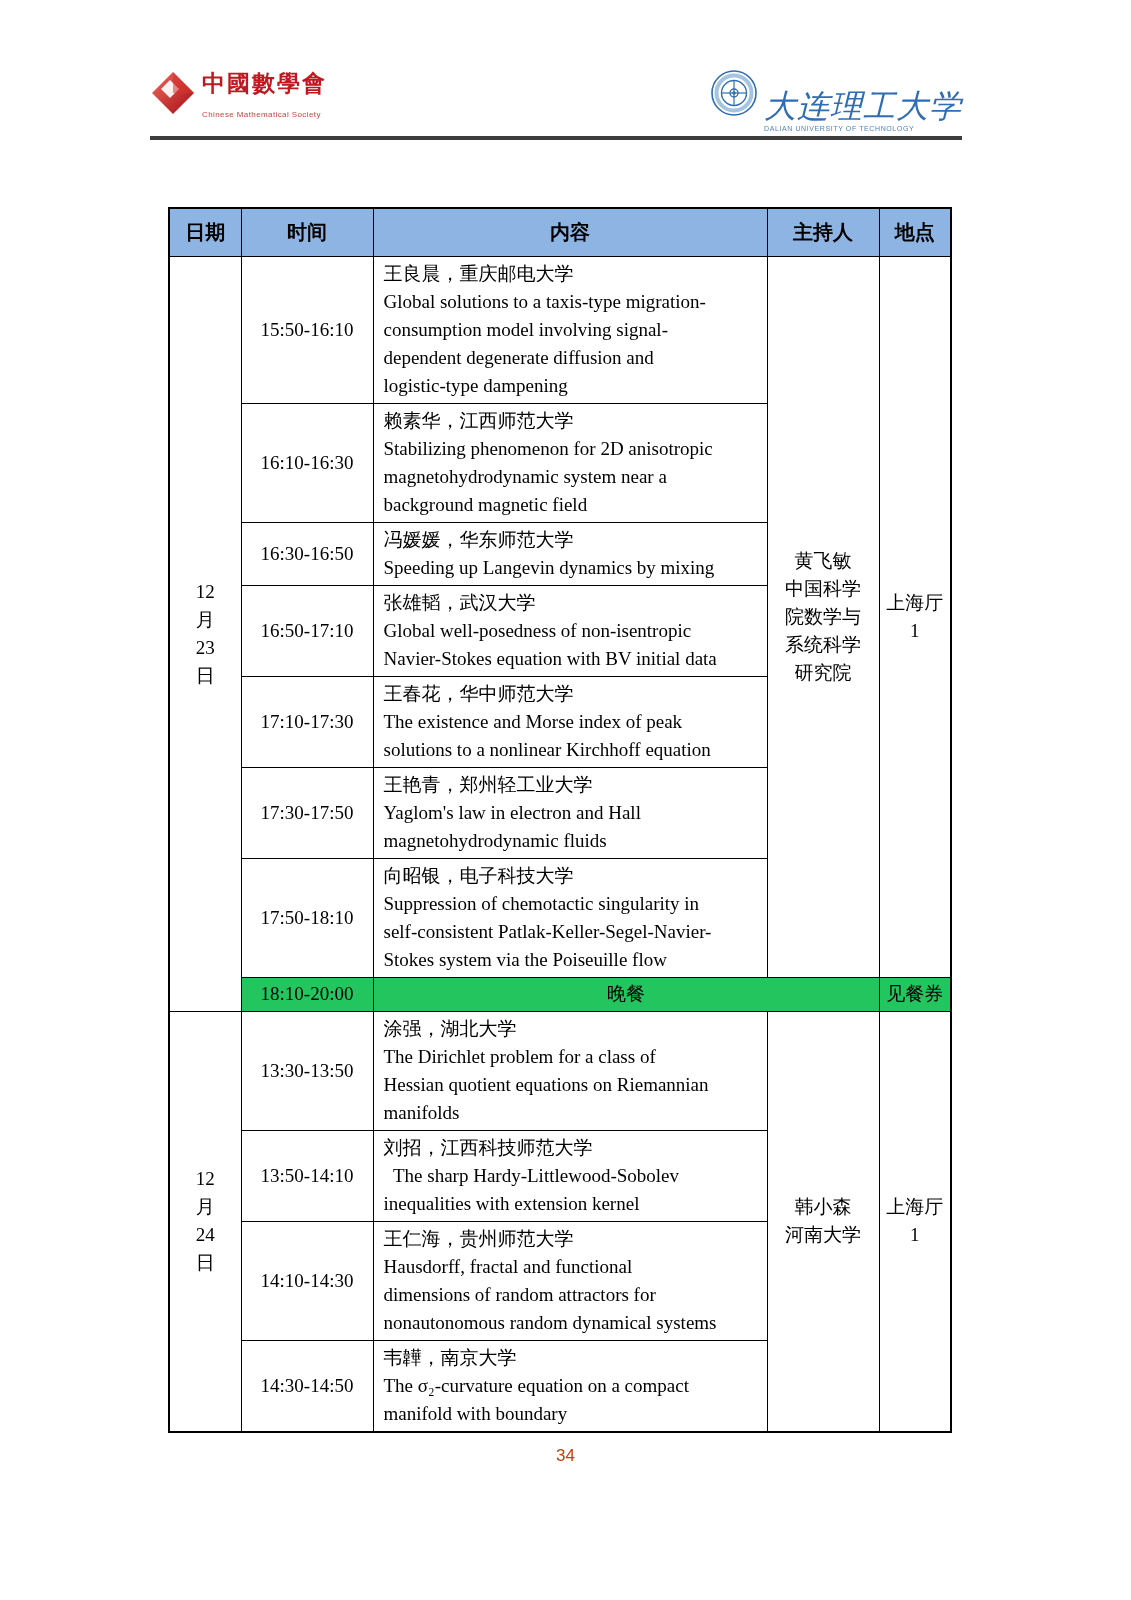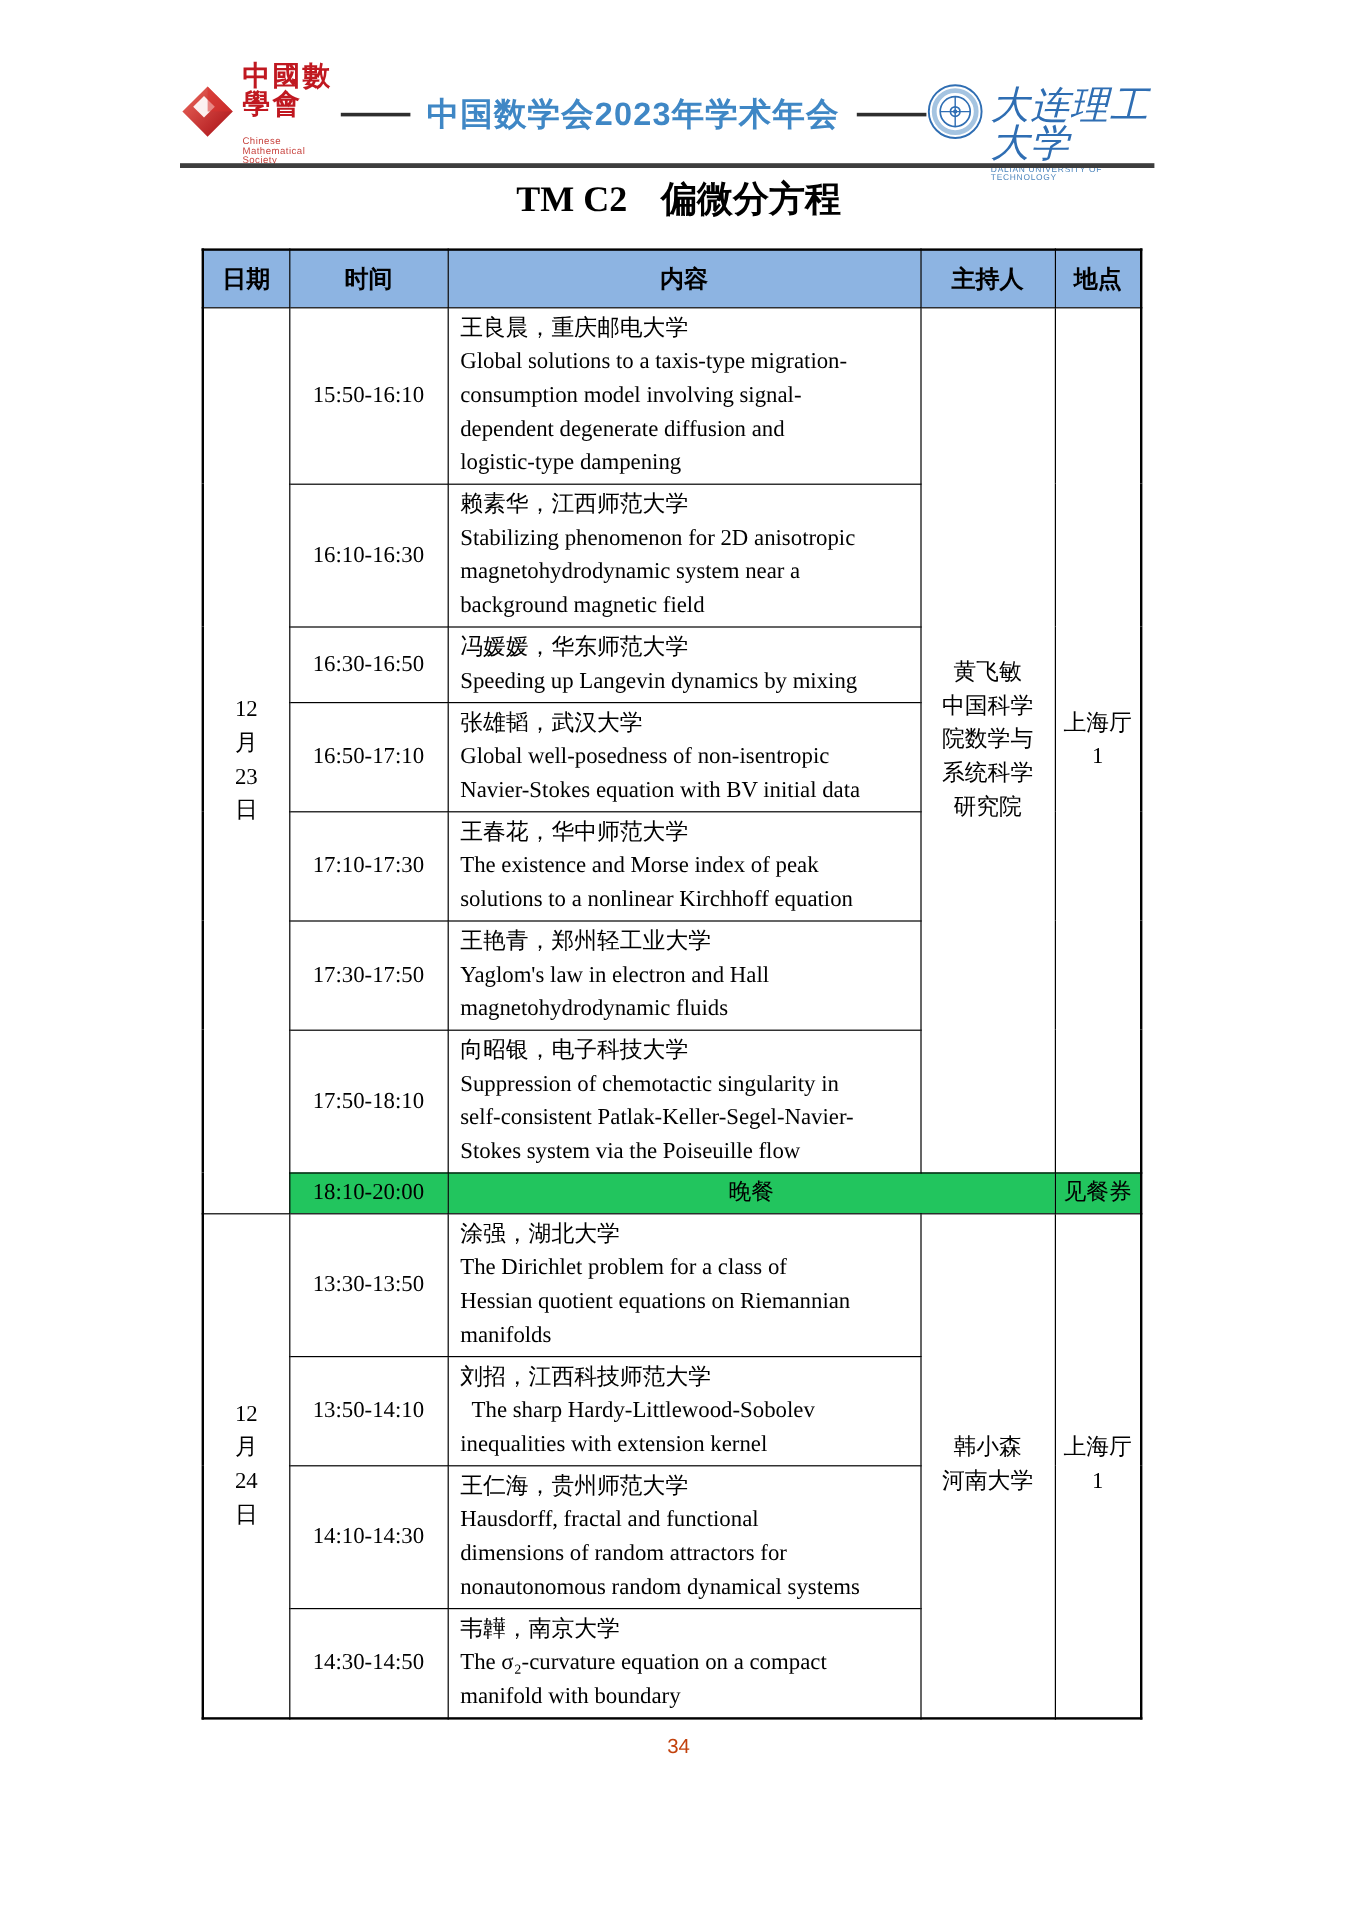--- a/index.html
+++ b/index.html
@@ -86,25 +86,20 @@
           <polygon points="20,10 29,19 20,28 11,19" fill="#ffffff" opacity="0.92"></polygon>
           <polygon points="23,2 44,23 23,23" fill="#d8322e" opacity="0.55"></polygon>
         </svg>
       </span>
       <span class="cms-text">
         <span class="cms-cn">中國數學會</span>
         <span class="cms-en">Chinese Mathematical Society</span>
       </span>
     </div>
 
-    <div class="center-group">
-      <span class="dash"></span>
-      <span class="conf-title">中国数学会2023年学术年会</span>
-      <span class="dash"></span>
-    </div>
 
     <div class="logo-group">
       <span>
         <svg width="48" height="48" viewBox="0 0 48 48">
           <circle cx="24" cy="24" r="22" fill="none" stroke="#2f6eb3" stroke-width="1.6"></circle>
           <circle cx="24" cy="24" r="17.5" fill="none" stroke="#5b93c8" stroke-width="4" opacity="0.55"></circle>
           <circle cx="24" cy="24" r="12.5" fill="none" stroke="#2f6eb3" stroke-width="1.4"></circle>
           <circle cx="24" cy="24" r="4" fill="none" stroke="#2f6eb3" stroke-width="1.4"></circle>
           <line x1="24" y1="11.5" x2="24" y2="36.5" stroke="#2f6eb3" stroke-width="1.2"></line>
           <line x1="11.5" y1="24" x2="36.5" y2="24" stroke="#2f6eb3" stroke-width="1.2"></line>
@@ -112,23 +107,20 @@
         </svg>
       </span>
       <span class="dut-text">
         <span class="dut-cn">大连理工大学</span>
         <span class="dut-en">DALIAN UNIVERSITY OF TECHNOLOGY</span>
       </span>
     </div>
   </div>
   <div class="head-rule"></div>
 
-  <div class="session-title">
-    <span class="session-code">TM C2</span><span class="session-name">偏微分方程</span>
-  </div>
 
   <table class="schedule">
     <colgroup>
       <col class="c-date">
         <col class="c-time">
         <col class="c-content">
         <col class="c-chair">
         <col class="c-loc">
     </colgroup>
     <thead>

